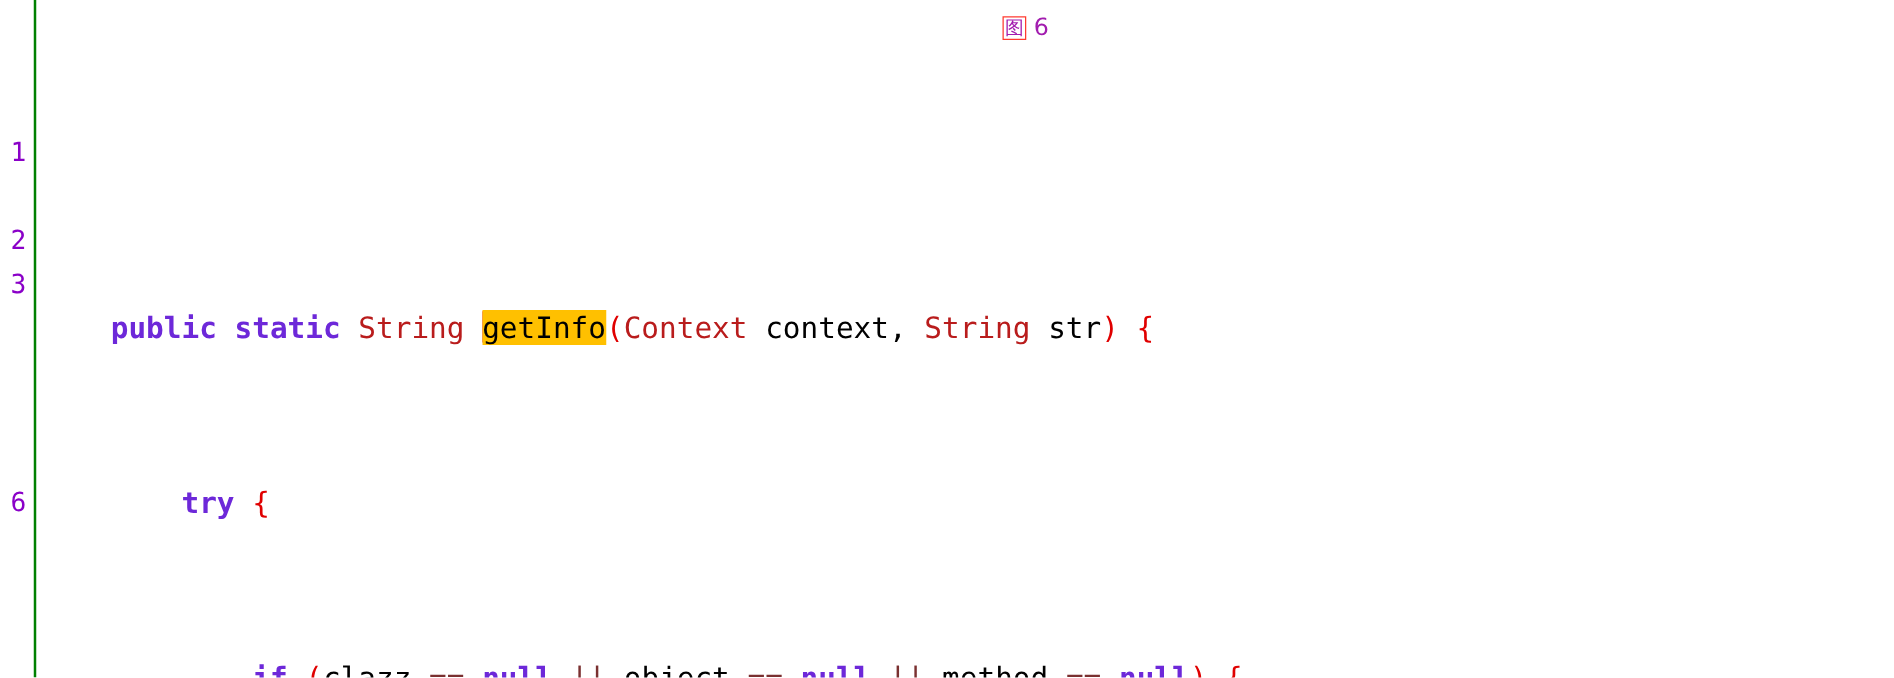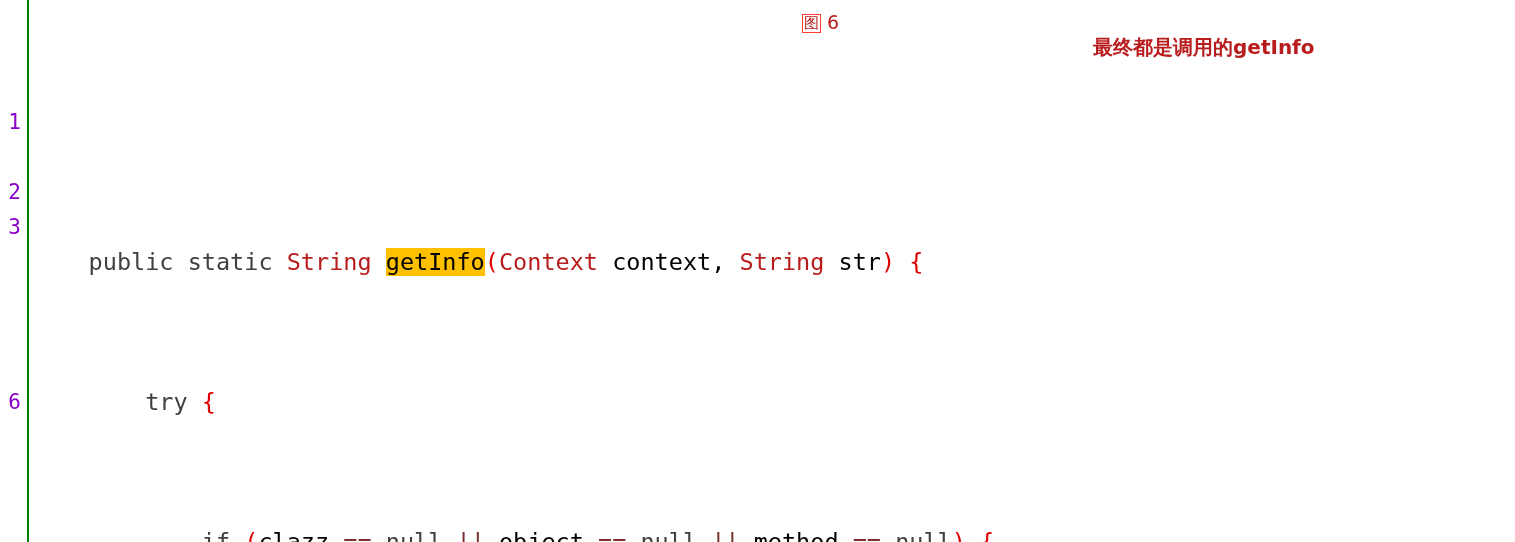--- a/index.html
+++ b/index.html
@@ -60,39 +60,39 @@
     line-height: 35px;
     white-space: pre;
     color: #000000;
   }
   .line {
     height: 35px;
     white-space: pre;
   }
 
   
-  .kw       { color: #404040; font-weight: normal; }          
+  .kw       { color: #6d28d9; font-weight: bold; }          
   .type     { color: #b91c1c; }           
   .plain    { color: #000000; }
   .op       { color: #7a3030; }                              
   .punc     { color: #e00000; }
   .hl-plain { background: #ffc000; color: #000000; margin-top: 24px; }
   .caret {
     display: inline-block;
     width: 3px;
     height: 25px;
     background: #e00000;
     vertical-align: -4px;
     margin-right: -3px;
   }
 
   
   .anno {
     position: absolute;
-    color: #b91c1c;
+    color: #a21caf;
     font-family: "DejaVu Sans", sans-serif;
     white-space: pre;
   }
   #anno-fig {
     left: 802px;
     top: 11px;
     font-size: 19px;
   }
   #anno-fig .boxglyph {
     display: inline-block;
@@ -151,15 +151,14 @@
     
 
     
 
     
 
   </div>
 
   <div class="anno" id="anno-fig"><span class="boxglyph">图</span> <span>6</span></div>
 
-  <div class="anno" id="anno-note">最终都是调用的getInfo</div>
 
 </div>
 
 </body></html>

